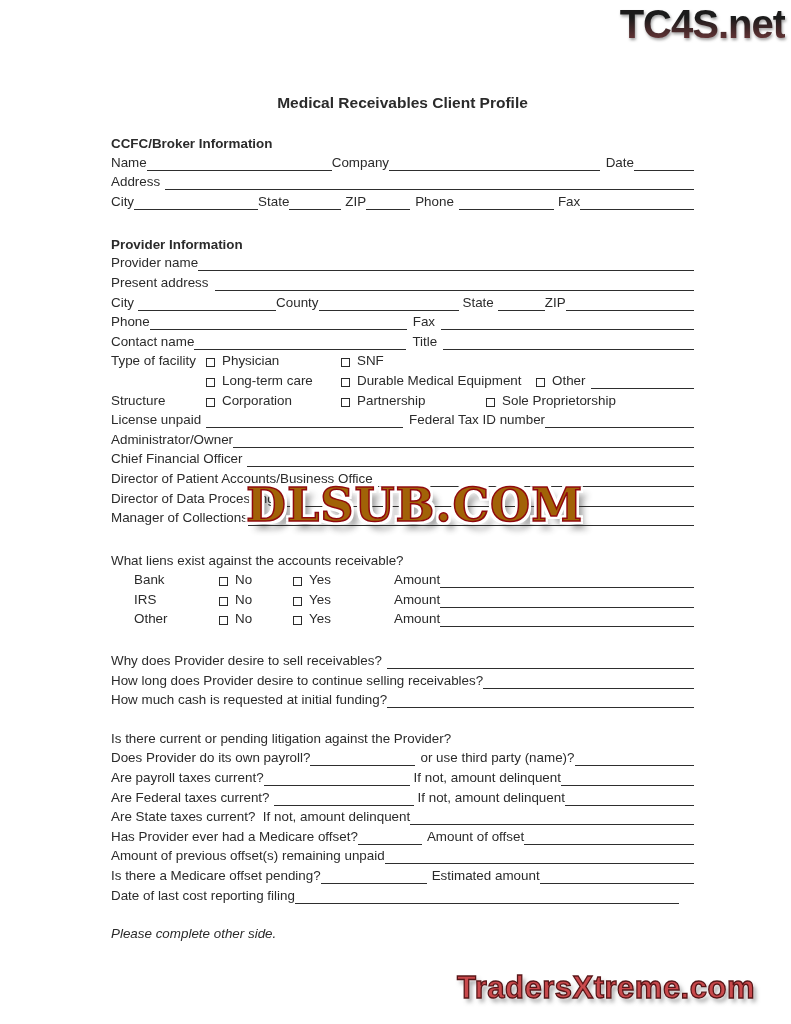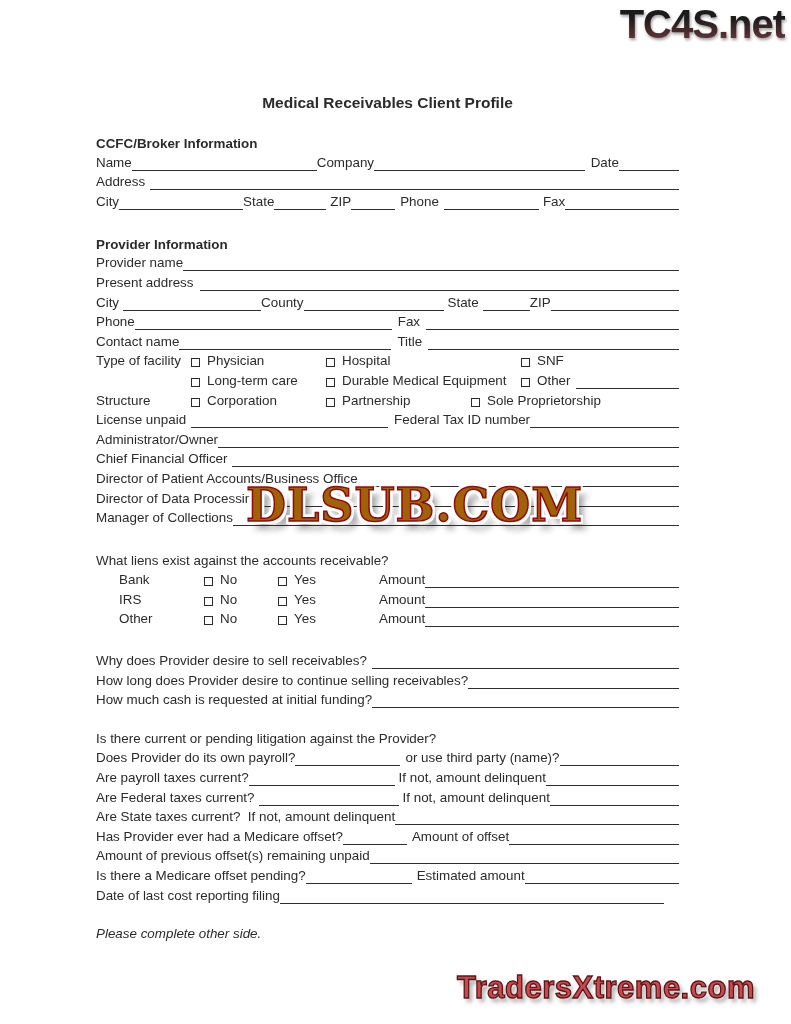--- a/index.html
+++ b/index.html
@@ -4,21 +4,21 @@
 <style>
   * { margin:0; padding:0; box-sizing:border-box; }
   html,body { width:791px; height:1024px; }
   body {
     background:#ffffff;
     font-family:"Liberation Sans", sans-serif;
     color:#2b2b2b;
     position:relative;
     overflow:hidden;
   }
-  .page { position:absolute; left:96px; top:0; width:583px; }
+  .page { position:absolute; left:111px; top:0; width:583px; }
   .title { text-align:center; font-weight:bold; font-size:15.5px; margin-top:93px; line-height:19px; }
   .heading { font-weight:bold; font-size:13.4px; line-height:15px; }
   .row { display:flex; align-items:flex-end; height:19.6px; font-size:13.4px; }
   .lbl { white-space:pre; line-height:17px; flex:none; }
   .line { border-bottom:1.2px solid #2e2e2e; height:1px; flex:none; }
   .fill { flex:1 1 auto; min-width:8px; }
   .cb { display:inline-block; width:9px; height:9px; border:1.4px solid #2b2b2b; margin:0 7px 2px 0; flex:none; background:#fff; }
   .pl4{padding-left:4px;} .pl5{padding-left:5px;} .pl6{padding-left:6px;text-align:right;}
   .pr4{padding-right:4px;} .pr5{padding-right:5px;} .pr6{padding-right:6px;}
   .fcol-label{width:95px; display:flex; align-items:center;}
@@ -133,24 +133,20 @@
   </div>
 
   <div class="row">
     <span class="fcol-label">
         <span class="lbl">Type of facility</span>
       </span>
     <span class="fcol-1">
       <span class="cb"></span>
       <span class="lbl">Physician</span>
     </span>
-    <span class="fcol-2">
-      <span class="cb"></span>
-      <span class="lbl">Hospital</span>
-    </span>
     <span class="fcol-3">
       <span class="cb"></span>
       <span class="lbl">SNF</span>
     </span>
   </div>
 
   <div class="row">
     <span class="fcol-label"></span>
     <span class="fcol-1">
       <span class="cb"></span>

